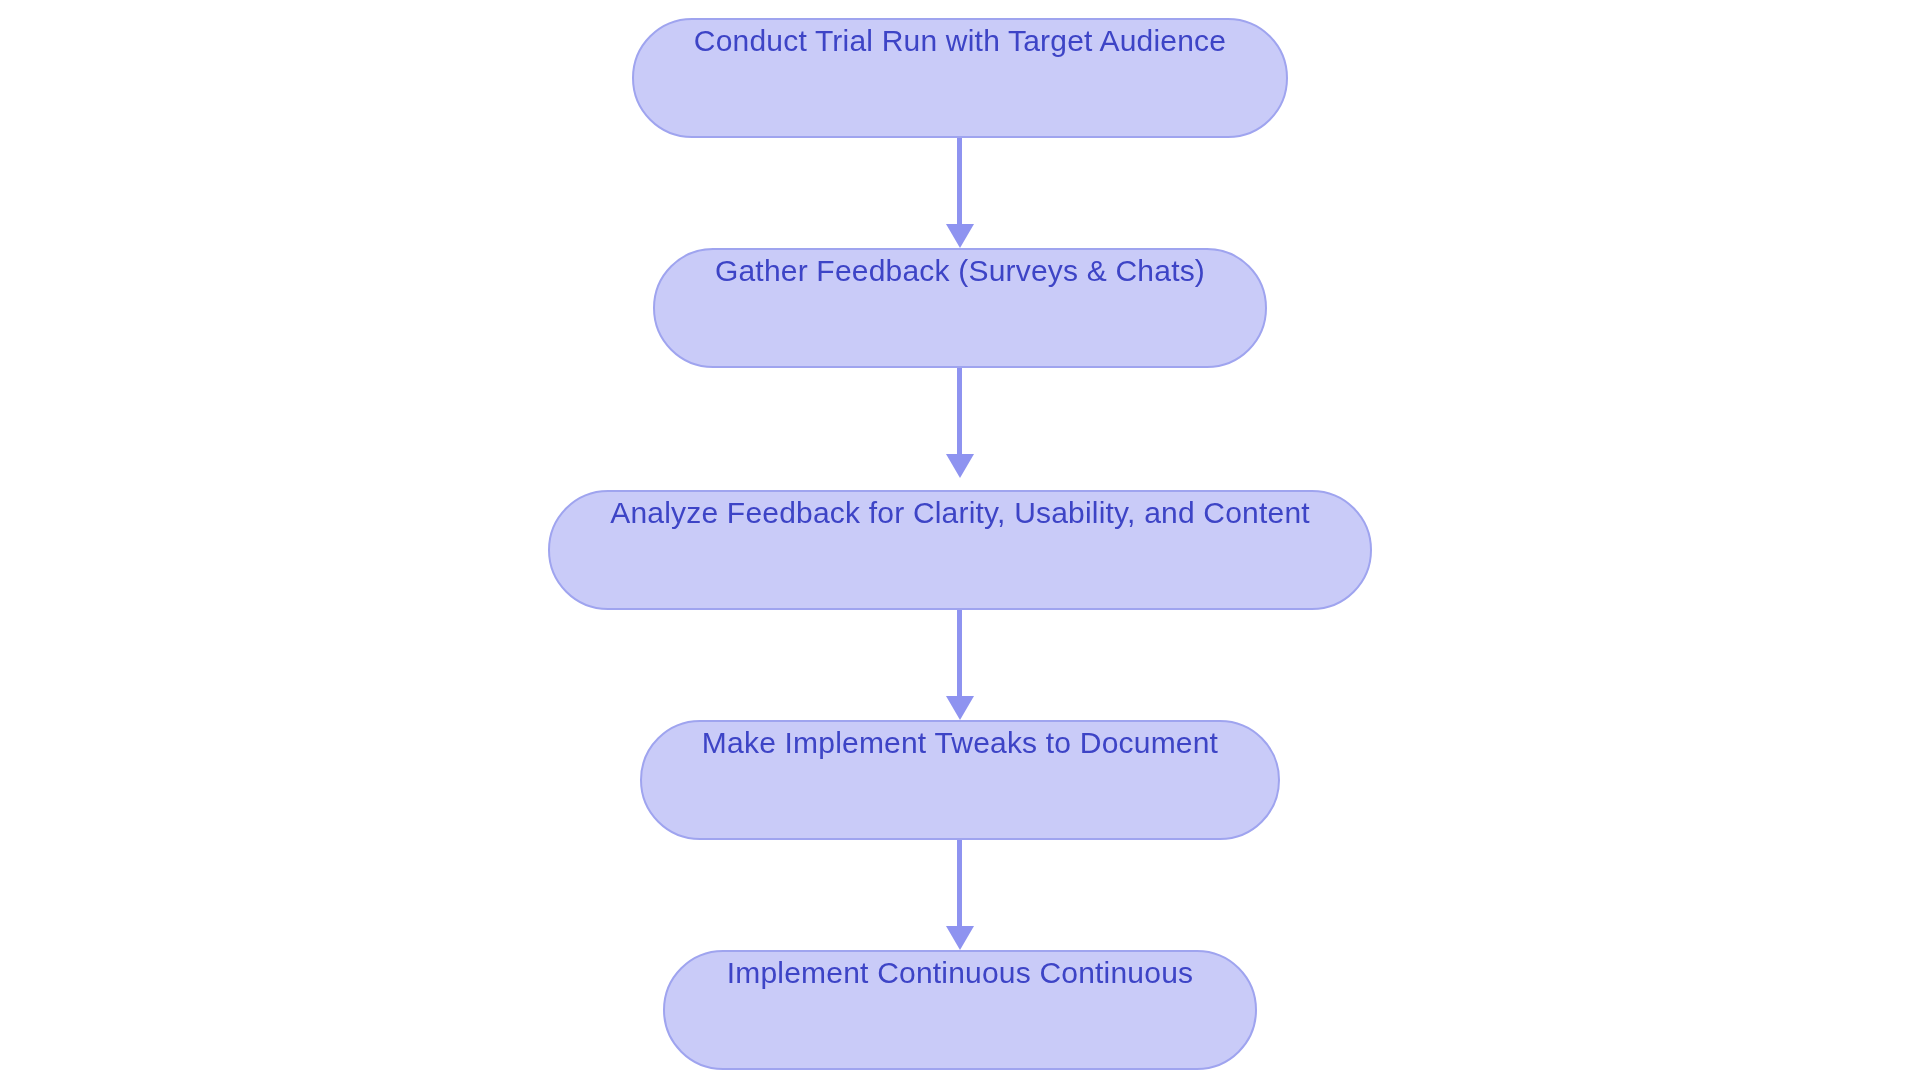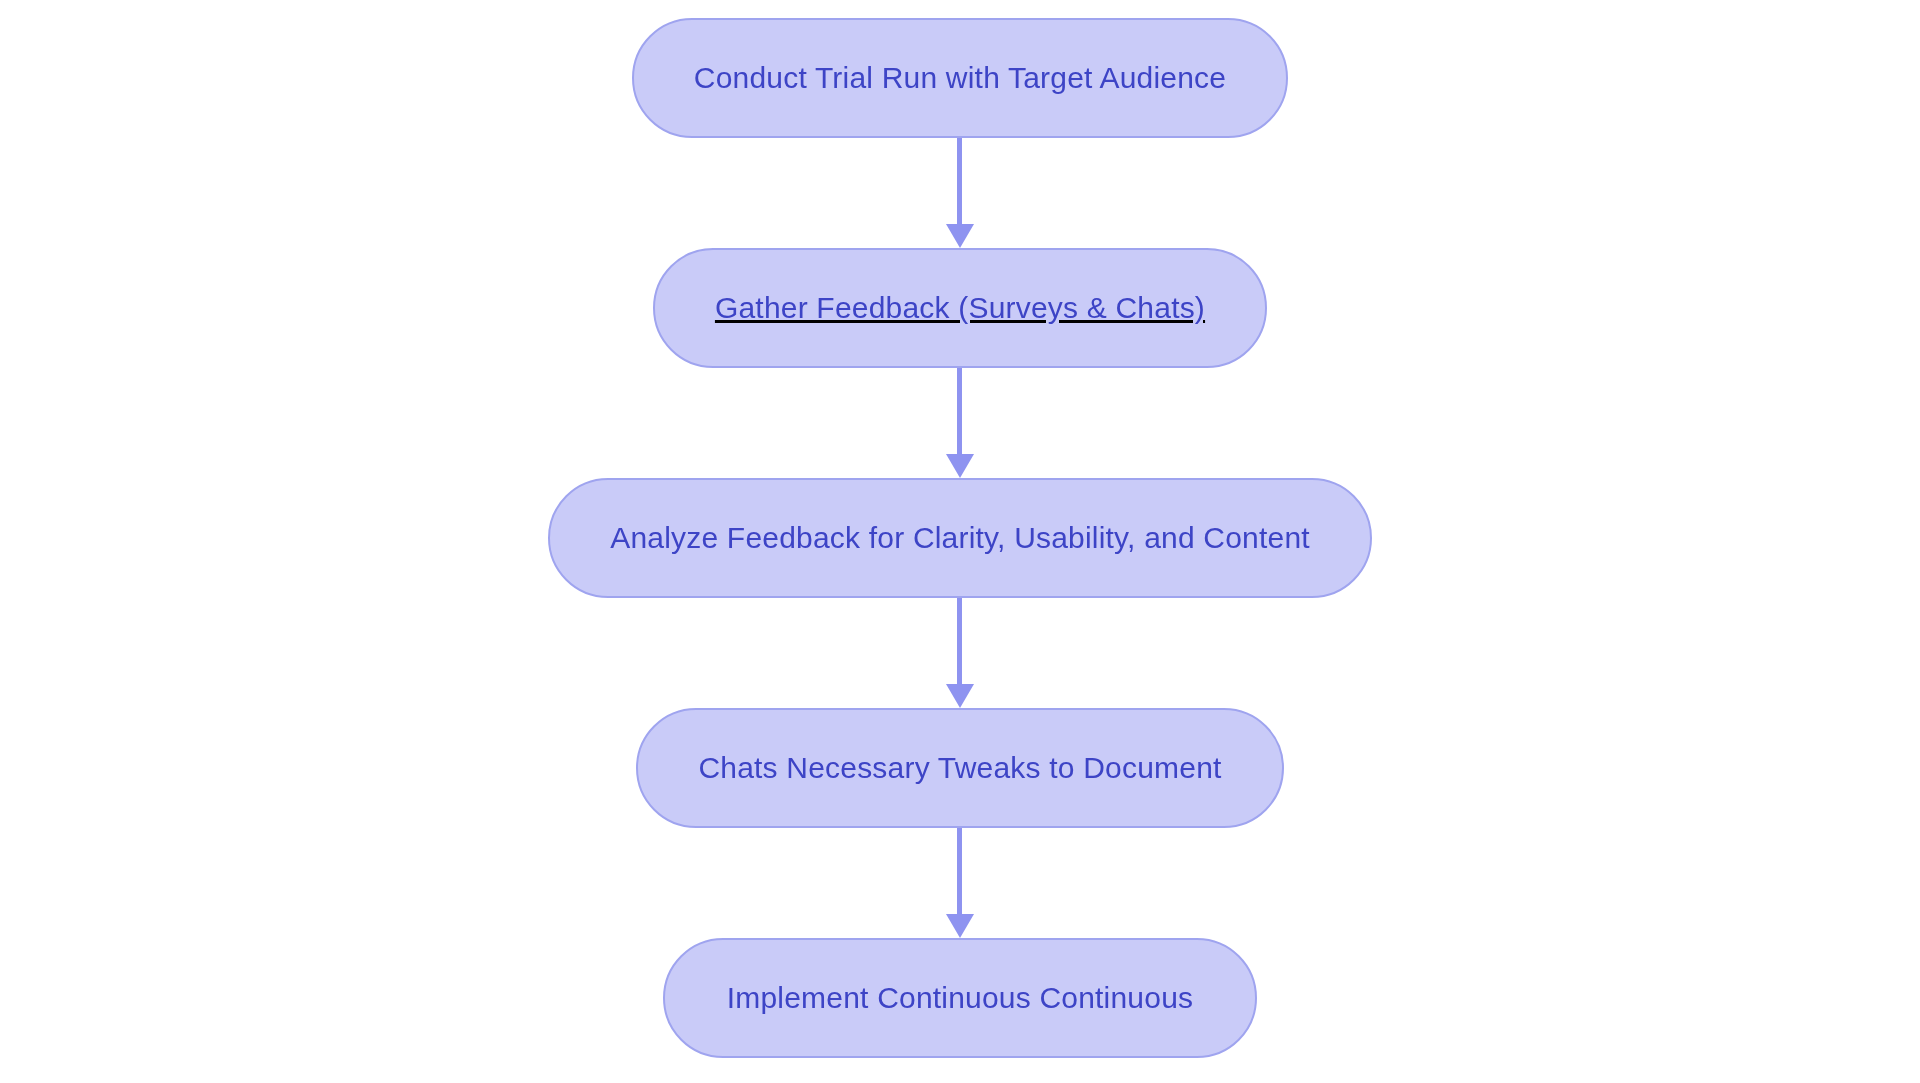--- a/index.html
+++ b/index.html
@@ -29,35 +29,34 @@
     flex-direction: column;
     align-items: center;
     padding-top: 18px;
   }
   .node {
     height: 120px;
     border-radius: 60px;
     background: var(--node-fill);
     border: 2px solid var(--node-border);
     display: flex;
-    align-items: center;
     justify-content: center;
-    padding: 12px 60px;
+    padding: 4px 60px;
     flex: none;
   }
   .node span {
     font-size: 30px;
     font-weight: 500;
     color: var(--node-text);
     white-space: nowrap;
     letter-spacing: 0.2px;
   }
   .node-0 { min-width: 640px; }
-  .node-1 { min-width: 586px; text-decoration: underline; }
-  .node-2 { min-width: 802px; }
+  .node-1 { min-width: 586px; }
+  .node-2 { min-width: 802px; margin-top: 12px; }
   .node-3 { min-width: 620px; }
   .node-4 { min-width: 594px; }
   .connector {
     height: 110px;
     width: 28px;
     display: flex;
     flex-direction: column;
     align-items: center;
     flex: none;
   }
@@ -102,21 +101,21 @@
     <div class="node node-2">
       <span>Analyze Feedback for Clarity, Usability, and Content</span>
     </div>
 
     <div class="connector">
       <div class="line"></div>
       <div class="head"></div>
     </div>
 
     <div class="node node-3">
-      <span>Chats Necessary Tweaks to Document</span>
+      <span>Make Implement Tweaks to Document</span>
     </div>
 
     <div class="connector">
       <div class="line"></div>
       <div class="head"></div>
     </div>
 
     <div class="node node-4">
       <span>Implement Continuous Continuous</span>
     </div>

